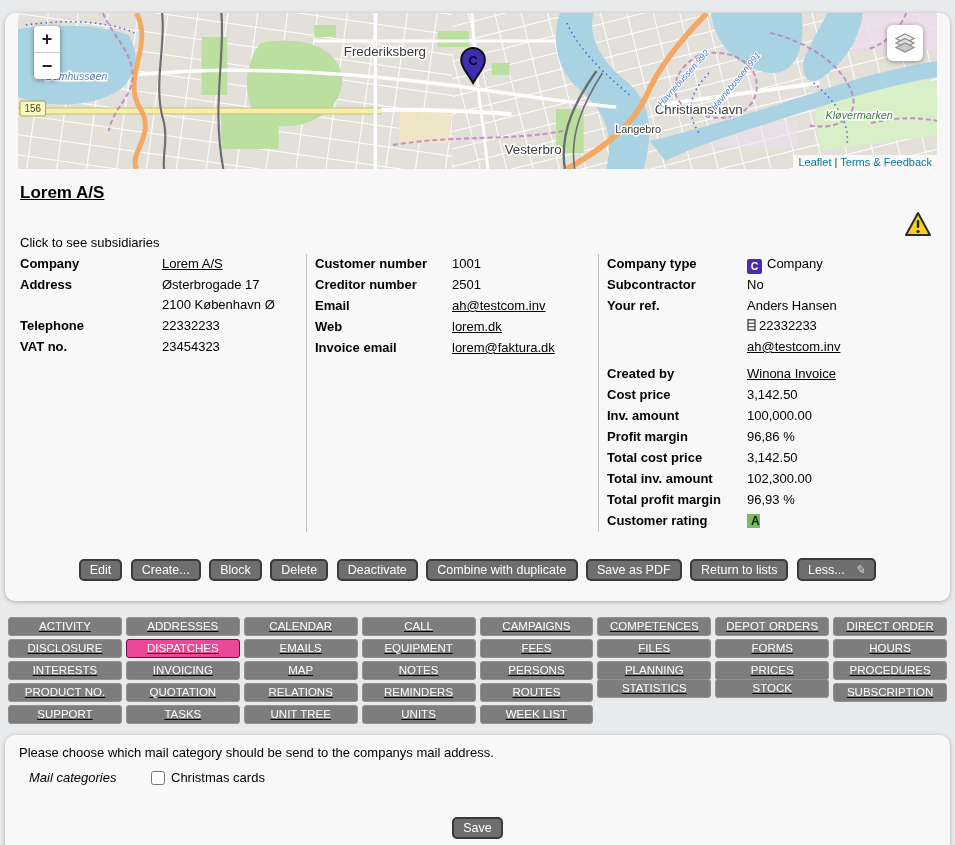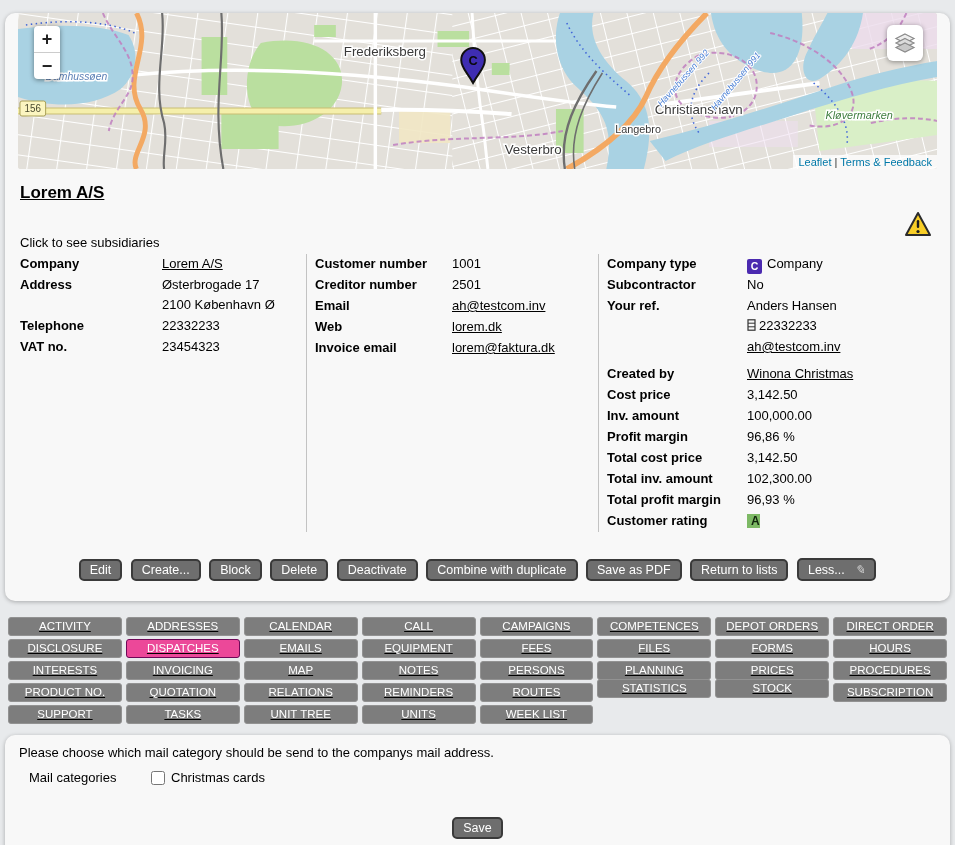--- a/index.html
+++ b/index.html
@@ -48,21 +48,21 @@
   
   .tabs-grid{display:grid;grid-template-columns:repeat(8,1fr);gap:3px 4px;margin:16px 8px 0;text-decoration:underline;}
   .tab{background:#7d7d7d;border:1px solid #929292;border-radius:3px;color:#fff;font-size:11.5px;
     text-align:center;padding:2px 0 3px;cursor:pointer;white-space:nowrap;overflow:hidden;}
   .tab.active{background:#ec4899;border-color:#6e0857;}
   .tabs-grid .tab:nth-child(30),.tabs-grid .tab:nth-child(31){position:relative;top:-4px;}
   
   .card2{margin:11px 5px 0;padding:10px 14px 22px;}
   .mail-instr{font-size:13px;}
   .mail-row{display:flex;align-items:center;margin:10px 0 0 10px;font-size:13px;}
-  .mail-cat-label{flex:0 0 122px;}
+  .mail-cat-label{flex:0 0 122px;font-style:italic;}
   .mail-row input{width:14px;height:14px;margin:0 6px 0 0;cursor:pointer;}
   .mail-save{text-align:center;margin-top:32px;}
 </style>
 </head>
 <body>
 
 <div class="page">
 
   <div class="card card1">
 
@@ -255,21 +255,21 @@
             <span class="phone-ic"><svg width="9" height="12" viewBox="0 0 9 12">
                   <rect x="1" y="0.8" width="7" height="10.4" fill="none" stroke="#333" stroke-width="1.2"></rect>
                   <line x1="1" y1="4.2" x2="8" y2="4.2" stroke="#333" stroke-width="1"></line>
                   <line x1="1" y1="7.8" x2="8" y2="7.8" stroke="#333" stroke-width="1"></line>
                 </svg></span><span>22332233</span><br>
             <a class="lnk">ah@testcom.inv</a>
           </span>
         </div>
         <div class="drow gap-top">
           <span class="dlabel">Created by</span>
-          <span class="dval"><a class="lnk">Winona Christmas</a></span>
+          <span class="dval"><a class="lnk">Winona Invoice</a></span>
         </div>
         <div class="drow">
           <span class="dlabel">Cost price</span>
           <span class="dval">3,142.50</span>
         </div>
         <div class="drow">
           <span class="dlabel">Inv. amount</span>
           <span class="dval">100,000.00</span>
         </div>
         <div class="drow">

